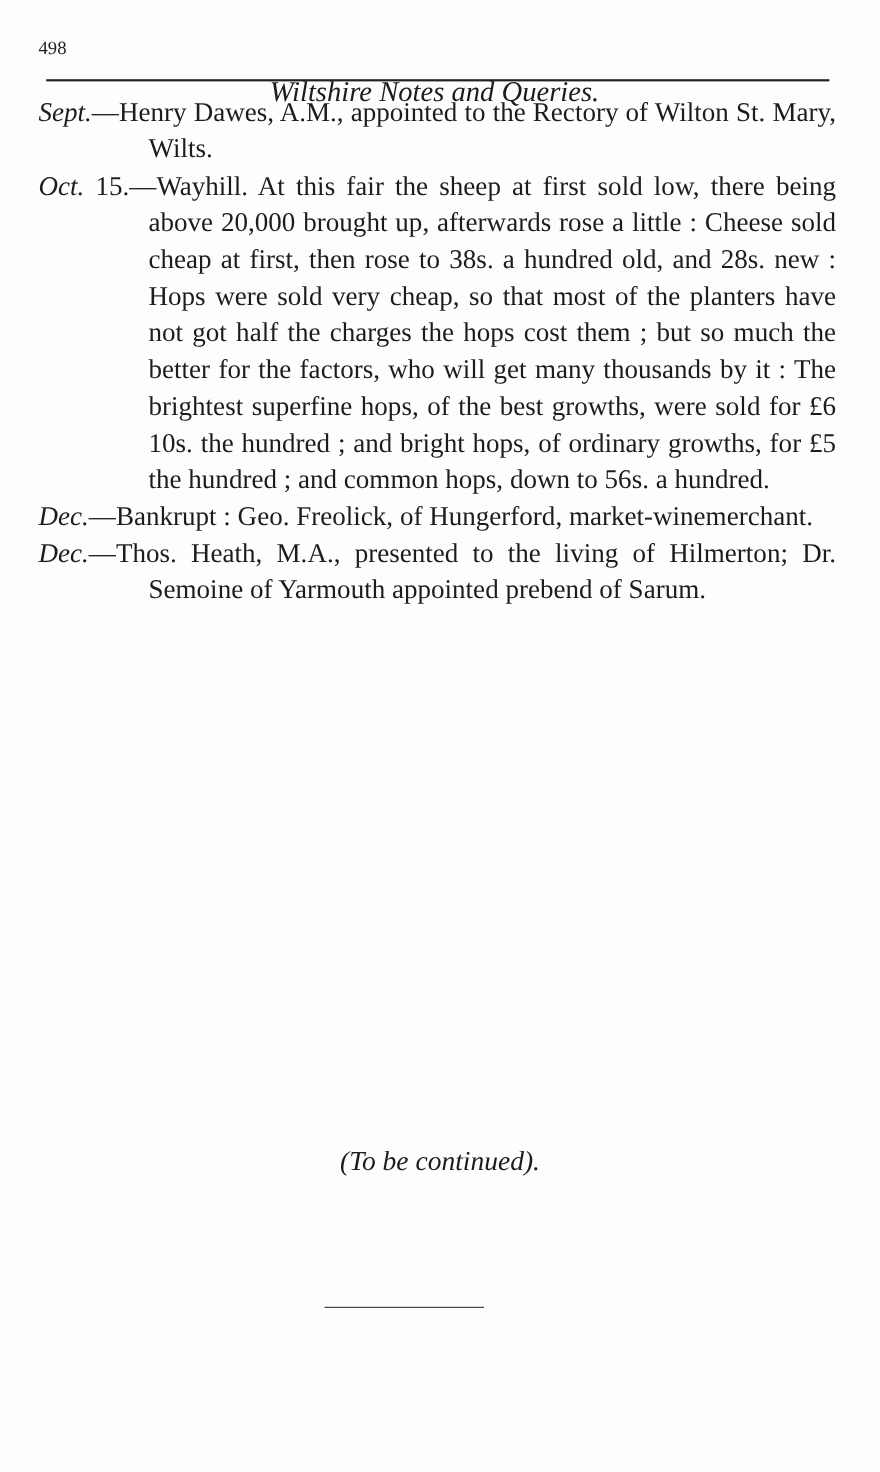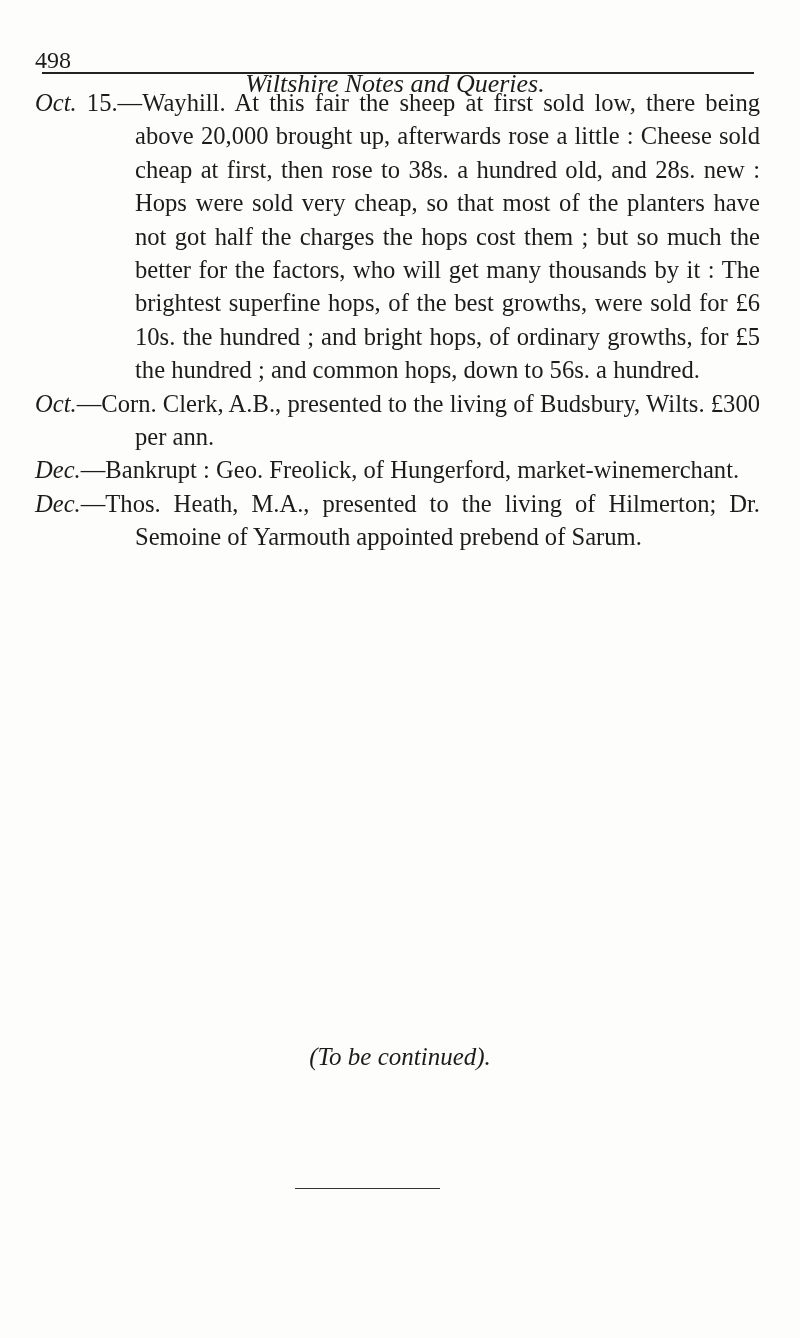--- a/index.html
+++ b/index.html
@@ -8,22 +8,22 @@
       background: #fdfdfb;
       position: relative;
       overflow: hidden;
       font-family: "Liberation Serif", "DejaVu Serif", serif;
       color: #1c1c1c;
     }
     .header {
       position: absolute; left: 35px; top: 24px; width: 720px; height: 40px;
     }
     .page-number {
-      position: absolute; left: 0; top: 16px;
-      font-size: 24px; line-height: 40px;
+      position: absolute; left: 0; top: 0;
+      font-size: 17px; line-height: 40px;
     }
     .running-title {
       position: absolute; left: 0; right: 0; top: 0;
       text-align: center; font-style: italic; font-size: 26px; line-height: 40px; margin-top: 40px;
     }
     .header-rule {
       position: absolute; left: 42px; top: 72px; width: 712px; height: 2px;
       background: #222;
     }
     .entries {
@@ -51,20 +51,20 @@
 </head>
 <body>
 
 <div class="header">
   <span class="page-number">498</span>
   <span class="running-title">Wiltshire Notes and Queries.</span>
 </div>
 <div class="header-rule"></div>
 
 <div class="entries">
+  <p class="entry"><span class="date">Sept.</span><span class="text">—Henry Dawes, A.M., appointed to the Rectory of Wilton St. Mary, Wilts.</span></p>
   <p class="entry"><span class="date">Oct.</span><span class="text"> 15.—Wayhill.  At this fair the sheep at first sold low, there being above 20,000 brought up, afterwards rose a little : Cheese sold cheap at first, then rose to 38s. a hundred old, and 28s. new : Hops were sold very cheap, so that most of the planters have not got half the charges the hops cost them ; but so much the better for the factors, who will get many thousands by it : The brightest superfine hops, of the best growths, were sold for £6 10s. the hundred ; and bright hops, of ordinary growths, for £5 the hundred ; and common hops, down to 56s. a hundred.</span></p>
-  <p class="entry"><span class="date">Oct.</span><span class="text">—Corn. Clerk, A.B., presented to the living of Budsbury, Wilts.  £300 per ann.</span></p>
   <p class="entry"><span class="date">Dec.</span><span class="text">—Bankrupt : Geo. Freolick, of Hungerford, market-winemerchant.</span></p>
   <p class="entry"><span class="date">Dec.</span><span class="text">—Thos. Heath, M.A., presented to the living of Hilmerton; Dr. Semoine of Yarmouth appointed prebend of Sarum.</span></p>
 </div>
 
 <div class="continued">(To be continued).</div>
 <div class="end-rule"></div>
 
 </body></html>

